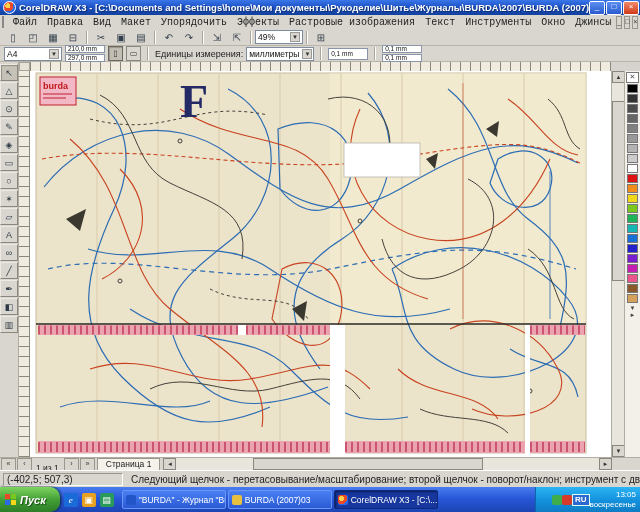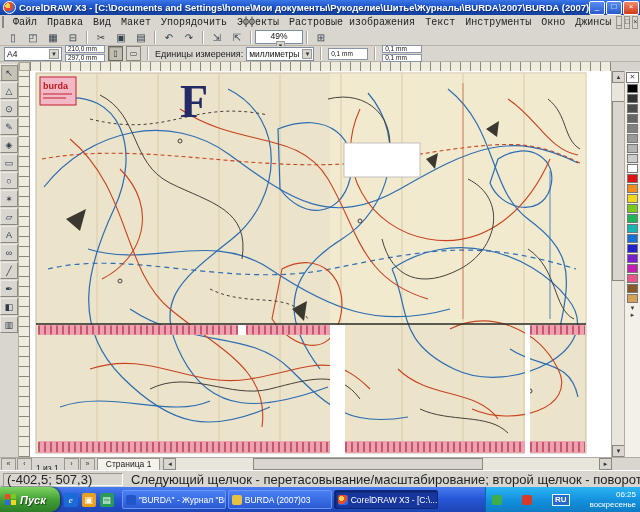--- a/index.html
+++ b/index.html
@@ -21,21 +21,21 @@
   .mitem{padding:0 5px;white-space:nowrap;font-family:Liberation Mono, monospace;}
   #menubar .spacer{flex:1;}
   .dwbtn{width:12px;height:11px;border:1px solid #9a968c;background:#d9d6cf;font-size:7px;line-height:9px;text-align:center;color:#333;margin-right:2px;}
 
   
   #toolbar{top:29px;left:0;width:640px;height:17px;background:#d9d6cf;border-bottom:1px solid #b8b4aa;display:flex;align-items:center;padding-left:3px;box-sizing:border-box;}
   .tbtn{width:18px;height:15px;display:flex;align-items:center;justify-content:center;font-size:10px;color:#35404e;border:1px solid transparent;}
   .tsep{width:1px;height:13px;background:#a8a49a;border-right:1px solid #fff;margin:0 3px;}
   .combo{background:#fff;border:1px solid #7f8ca0;height:12px;display:flex;align-items:center;font-size:8.5px;padding:0 2px;color:#111;}
   .combo .arr{margin-left:3px;font-size:6px;color:#333;background:#d9d6cf;border:1px solid #999;padding:0 1px;line-height:8px;}
-  #zoom-combo{width:42px;justify-content:space-between;flex-direction:column;}
+  #zoom-combo{width:42px;justify-content:space-between;}
 
   #propbar{top:46px;left:0;width:640px;height:16px;background:#d9d6cf;border-bottom:1px solid #b8b4aa;display:flex;align-items:center;padding-left:4px;box-sizing:border-box;gap:3px;font-size:8px;}
   .stack{display:flex;flex-direction:column;gap:1px;}
   .pf{background:#fff;border:1px solid #8a96a8;height:6px;font-size:6.5px;line-height:6px;padding:0 2px;color:#111;width:34px;}
   .obtn{width:13px;height:13px;border:1px solid #8a877e;display:flex;align-items:center;justify-content:center;font-size:8px;background:#d9d6cf;color:#333;}
   .obtn.pressed{background:#c2beb4;border-color:#6a675e;box-shadow:inset 1px 1px 1px #9a968c;}
   .plabel{font-size:9px;color:#222;white-space:nowrap;}
 
   
   #ruler-corner{top:62px;left:19px;width:11px;height:9px;background:#e6e2d6;border:1px solid #a8a49a;box-sizing:border-box;}
@@ -64,35 +64,35 @@
   #bottombar{top:457px;left:0;width:640px;height:13px;background:#d9d6cf;border-top:1px solid #b0aca2;display:flex;align-items:center;box-sizing:border-box;}
   .nbtn{width:13px;height:11px;border:1px solid #9a968c;background:#d9d6cf;font-size:7px;line-height:9px;text-align:center;color:#333;margin-left:1px;}
   #page-indicator{font-size:8.5px;color:#222;padding:0 4px;white-space:nowrap;margin-top:7px;}
   #page-tab{height:11px;background:#f4f2ea;border:1px solid #9a968c;border-bottom:none;font-size:8.5px;line-height:11px;padding:0 8px;color:#222;white-space:nowrap;margin-left:2px;}
   #hscroll{flex:1;height:13px;position:relative;background:#e8e5dc;margin-left:3px;}
   #hthumb{position:absolute;left:90px;top:0;width:230px;height:12px;background:#d9d6cf;border:1px solid #8a877e;box-sizing:border-box;}
   .harr{position:absolute;top:0;width:13px;height:12px;background:#d9d6cf;border:1px solid #8a877e;box-sizing:border-box;font-size:6px;line-height:10px;text-align:center;color:#333;}
   #hcorner{width:28px;height:13px;background:#d9d6cf;}
 
   
-  #statusbar{top:470px;left:0;width:640px;height:17px;background:#d9d6cf;border-top:1px solid #fff;display:flex;align-items:center;font-size:13px;color:#222;box-sizing:border-box;}
+  #statusbar{top:470px;left:0;width:640px;height:17px;background:#d9d6cf;border-top:1px solid #fff;display:flex;align-items:center;font-size:10px;color:#222;box-sizing:border-box;}
   #coords{width:120px;height:13px;margin-left:3px;border:1px solid #9a968c;border-bottom-color:#fff;border-right-color:#fff;line-height:12px;padding:0 3px;box-sizing:border-box;white-space:nowrap;}
   #hint{flex:1;white-space:nowrap;overflow:hidden;padding-left:8px;}
 
   
   #taskbar{top:487px;left:0;width:640px;height:25px;background:linear-gradient(180deg,#4a7cf0 0%,#2858d8 45%,#1c44b4 100%);display:flex;align-items:center;}
   #startbtn{height:25px;background:linear-gradient(180deg,#7ed45e 0%,#3f9c34 55%,#2e7e28 100%);border-radius:0 10px 10px 0;display:flex;align-items:center;gap:4px;padding:0 14px 0 5px;color:#fff;font-weight:bold;font-style:italic;font-size:11px;box-shadow:1px 0 3px #123;text-shadow:1px 1px 1px #1a4a14;}
   #winflag{width:11px;height:11px;display:grid;grid-template-columns:5px 5px;grid-template-rows:5px 5px;gap:1px;}
   #winflag i{display:block;}
   .ql{width:14px;height:14px;margin-left:4px;border-radius:2px;display:flex;align-items:center;justify-content:center;font-size:9px;color:#fff;}
   #tasks{display:flex;align-items:center;gap:2px;margin-left:8px;}
   .task{width:104px;height:19px;border-radius:2px;background:linear-gradient(180deg,#4a80f4,#2a5ad4);border:1px solid #6a96f8;display:flex;align-items:center;gap:3px;padding:0 3px;color:#fff;font-size:8.5px;white-space:nowrap;overflow:hidden;box-sizing:border-box;}
   .task.active{background:#17379e;border-color:#0f2a7a;box-shadow:inset 1px 1px 2px #0a1e5a;}
   .ticon{width:10px;height:10px;flex:0 0 auto;border-radius:2px;}
-  #tray{margin-left:auto;height:25px;background:linear-gradient(180deg,#2cb4f4 0%,#1390dc 55%,#0f7cc4 100%);border-left:1px solid #0a64a8;display:flex;align-items:center;gap:20px;padding:0 4px 0 6px;}
+  #tray{margin-left:auto;height:25px;background:linear-gradient(180deg,#2cb4f4 0%,#1390dc 55%,#0f7cc4 100%);border-left:1px solid #0a64a8;display:flex;align-items:center;gap:0;padding:0 4px 0 16px;}
   .tri{width:10px;height:10px;border-radius:2px;}
   #lang{color:#fff;font-size:8px;font-weight:bold;background:#2a6ad0;border:1px solid #dfe;padding:0 2px;line-height:10px;}
   #clock{color:#fff;font-size:8px;line-height:1.15;text-align:right;}
 </style>
 </head>
 <body>
 
 <div id="win">
 
   <div id="titlebar" class="abs">
@@ -378,19 +378,19 @@
       <div class="task active">
         <span class="ticon" style="background:radial-gradient(circle at 35% 35%,#ffd24a 0 30%,#e84a2a 30% 60%,#2a6ae8 60% 100%);"></span>
         <span>CorelDRAW X3 - [C:\...]</span>
       </div>
     </div>
     <div id="tray">
       <span class="tri" style="background:#3fae4a;"></span>
       <span class="tri" style="background:#d83a2a;"></span>
       <span id="lang">RU</span>
       <span id="clock">
-        <span>06:25</span><br>
+        <span>13:05</span><br>
         <span>воскресенье</span>
       </span>
     </div>
   </div>
 
 </div>
 
 </body></html>

